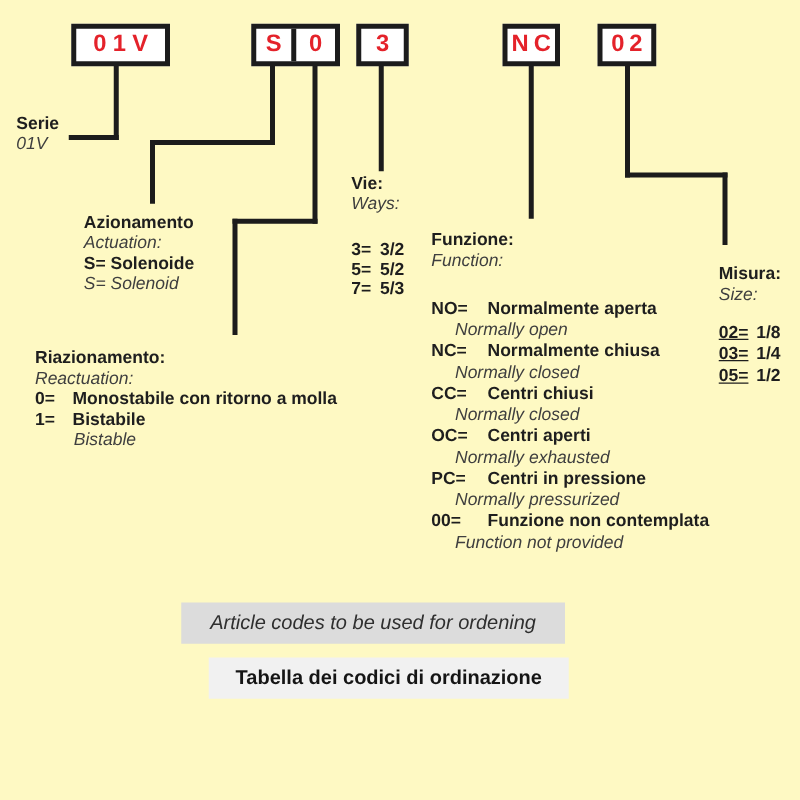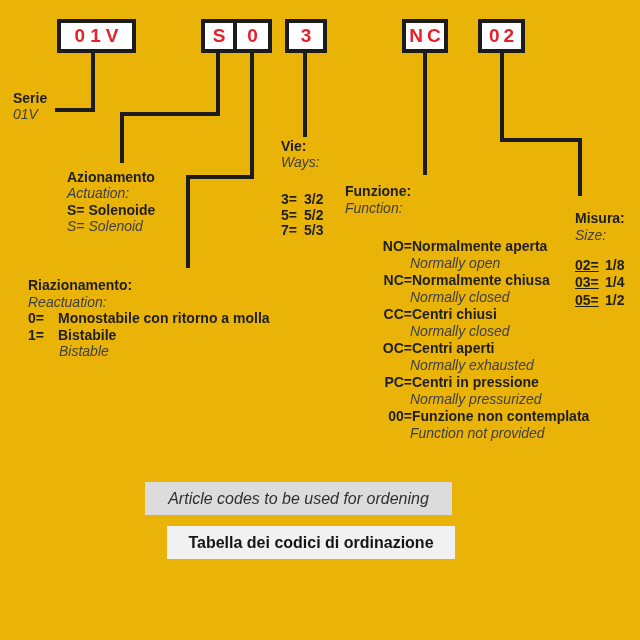--- a/index.html
+++ b/index.html
@@ -1,17 +1,17 @@
 <!DOCTYPE html>
 <html><head>
 <meta charset="utf-8">
 <style>
   html,body{margin:0;padding:0;background:#ffffff;}
   #canvas{
-    position:relative;width:640px;height:640px;background:#eab308;overflow:hidden;
+    position:relative;width:640px;height:640px;background:#fef9c3;overflow:hidden;
     font-family:"Liberation Sans", sans-serif;font-size:14px;color:#1e1e1e;
   }
   
   .cbox{
     position:absolute;top:19px;height:34px;box-sizing:border-box;
     border:4px solid #1c1c1c;background:#ffffff;
     display:flex;align-items:center;justify-content:center;
     color:#e4222a;font-weight:700;font-size:19px;
   }
   .ls{letter-spacing:5px;text-indent:5px;}
@@ -36,22 +36,22 @@
   #serie-block{left:13px;top:90px;line-height:16px;}
   #azionamento-block{left:67px;top:169px;line-height:16.3px;}
   #riazionamento-block{left:28px;top:277px;line-height:16.5px;}
   #riazionamento-block .ccode{width:30px;}
   #riazionamento-block .sub{margin-left:31px;}
   #vie-block{left:281px;top:138px;line-height:16px;}
   #vie-items{left:281px;top:192px;line-height:15.6px;}
   #vie-items .ccode{width:23px;}
   #funzione-block{left:345px;top:183px;line-height:16.5px;}
   #funzione-items{left:345px;top:238px;line-height:17px;}
-  #funzione-items .ccode{width:67px;text-align:right;}
-  #funzione-items .sub{margin-left:65px;}
+  #funzione-items .ccode{width:45px;}
+  #funzione-items .sub{margin-left:19px;}
   #misura-block{left:575px;top:210px;line-height:16.5px;}
   #misura-items{left:575px;top:257px;line-height:17.3px;}
   #misura-items .ccode{width:30px;text-decoration:underline;}
   
   #band-en{position:absolute;left:145px;top:482px;width:307px;height:33px;background:#dcdcdc;
     display:flex;align-items:center;justify-content:center;
     font-style:italic;font-size:16px;color:#2f2f2f;white-space:nowrap;}
   #band-it{position:absolute;left:167px;top:526px;width:288px;height:33px;background:#f1f1f1;
     display:flex;align-items:center;justify-content:center;
     font-weight:700;font-size:16px;color:#151515;white-space:nowrap;}

